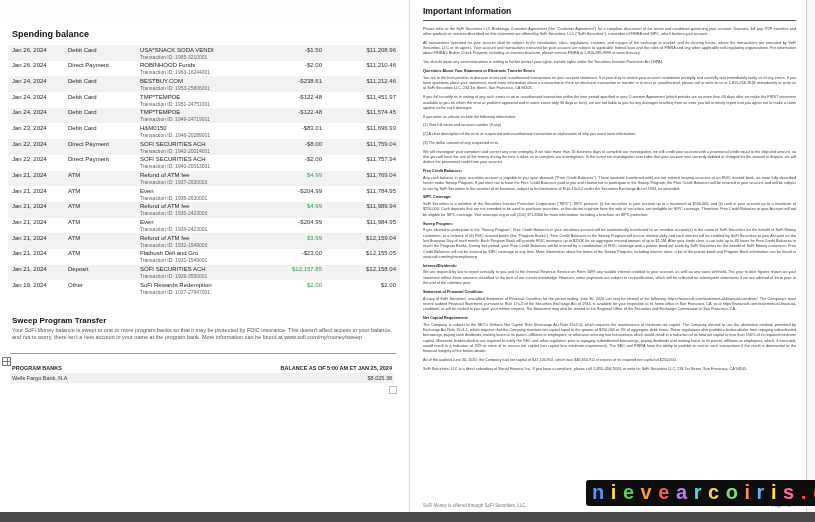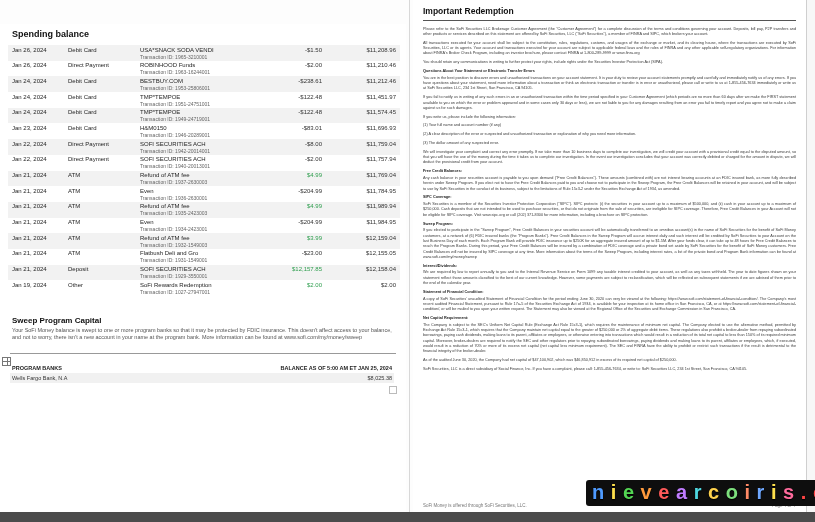--- a/index.html
+++ b/index.html
@@ -238,21 +238,21 @@
           <div>Other</div>
           <div>
             <div class="d1">SoFi Rewards Redemption</div>
             <div class="d2">Transaction ID: 1027-27947001</div>
           </div>
           <div class="amt pos">$2.00</div>
           <div class="bal">$2.00</div>
         </div>
       </div>
 
-    <div class="sweep-title">Sweep Program Capital</div>
+    <div class="sweep-title">Sweep Program Transfer</div>
     <div class="sweep-body">Your SoFi Money balance is swept to one or more program banks so that it may be protected by FDIC insurance. This doesn't affect access to your balance, and not to worry, there isn't a new account in your name at the program bank. More information can be found at www.sofi.com/my/money/sweep</div>
     <div class="sweep-hr"></div>
     <div class="table-handle"></div>
     <div class="pb-head">
       <span>PROGRAM BANKS</span>
       <span>BALANCE AS OF 5:00 AM ET JAN 25, 2024</span>
     </div>
     <div class="pb-row">
       <span>Wells Fargo Bank, N.A</span>
       <span>$8,025.38</span>
@@ -261,21 +261,21 @@
 
     <div class="lp-footer">
       <span>SoFi Money is offered through SoFi Securities, LLC.</span>
       <span>Page 3 of 4</span>
     </div>
   </div>
 
   <div class="page-divider"></div>
 
   <div class="page-right">
-    <div class="rp-title">Important Redemption</div>
+    <div class="rp-title">Important Information</div>
     <div class="rp-hr"></div>
     <div class="rp-scale">
 
         <div class="blk">Please refer to the SoFi Securities LLC Brokerage Customer Agreement (the "Customer Agreement") for a complete discussion of the terms and conditions governing your account. Deposits, bill pay, P2P transfers and other products or services described on this statement are offered by SoFi Securities, LLC ("SoFi Securities"), a member of FINRA and SIPC, which brokers your account.</div>
 
         <div class="blk">All transactions executed for your account shall be subject to the constitution, rules, regulations, customs, and usages of the exchange or market, and its clearing house, where the transactions are executed by SoFi Securities, LLC or its agents. Your account and transactions executed for your account are subject to applicable federal laws and the rules of FINRA and any other applicable self-regulatory organizations. For information about FINRA's Broker Check Program, including an investor brochure, please contact FINRA at 1-800-289-9999 or www.finra.org</div>
 
         <div class="blk">You should retain any communications in writing to further protect your rights, include rights under the Securities Investor Protection Act (SIPA).</div>
 
         <div class="blk hd">Questions About Your Statement or Electronic Transfer Errors</div>

